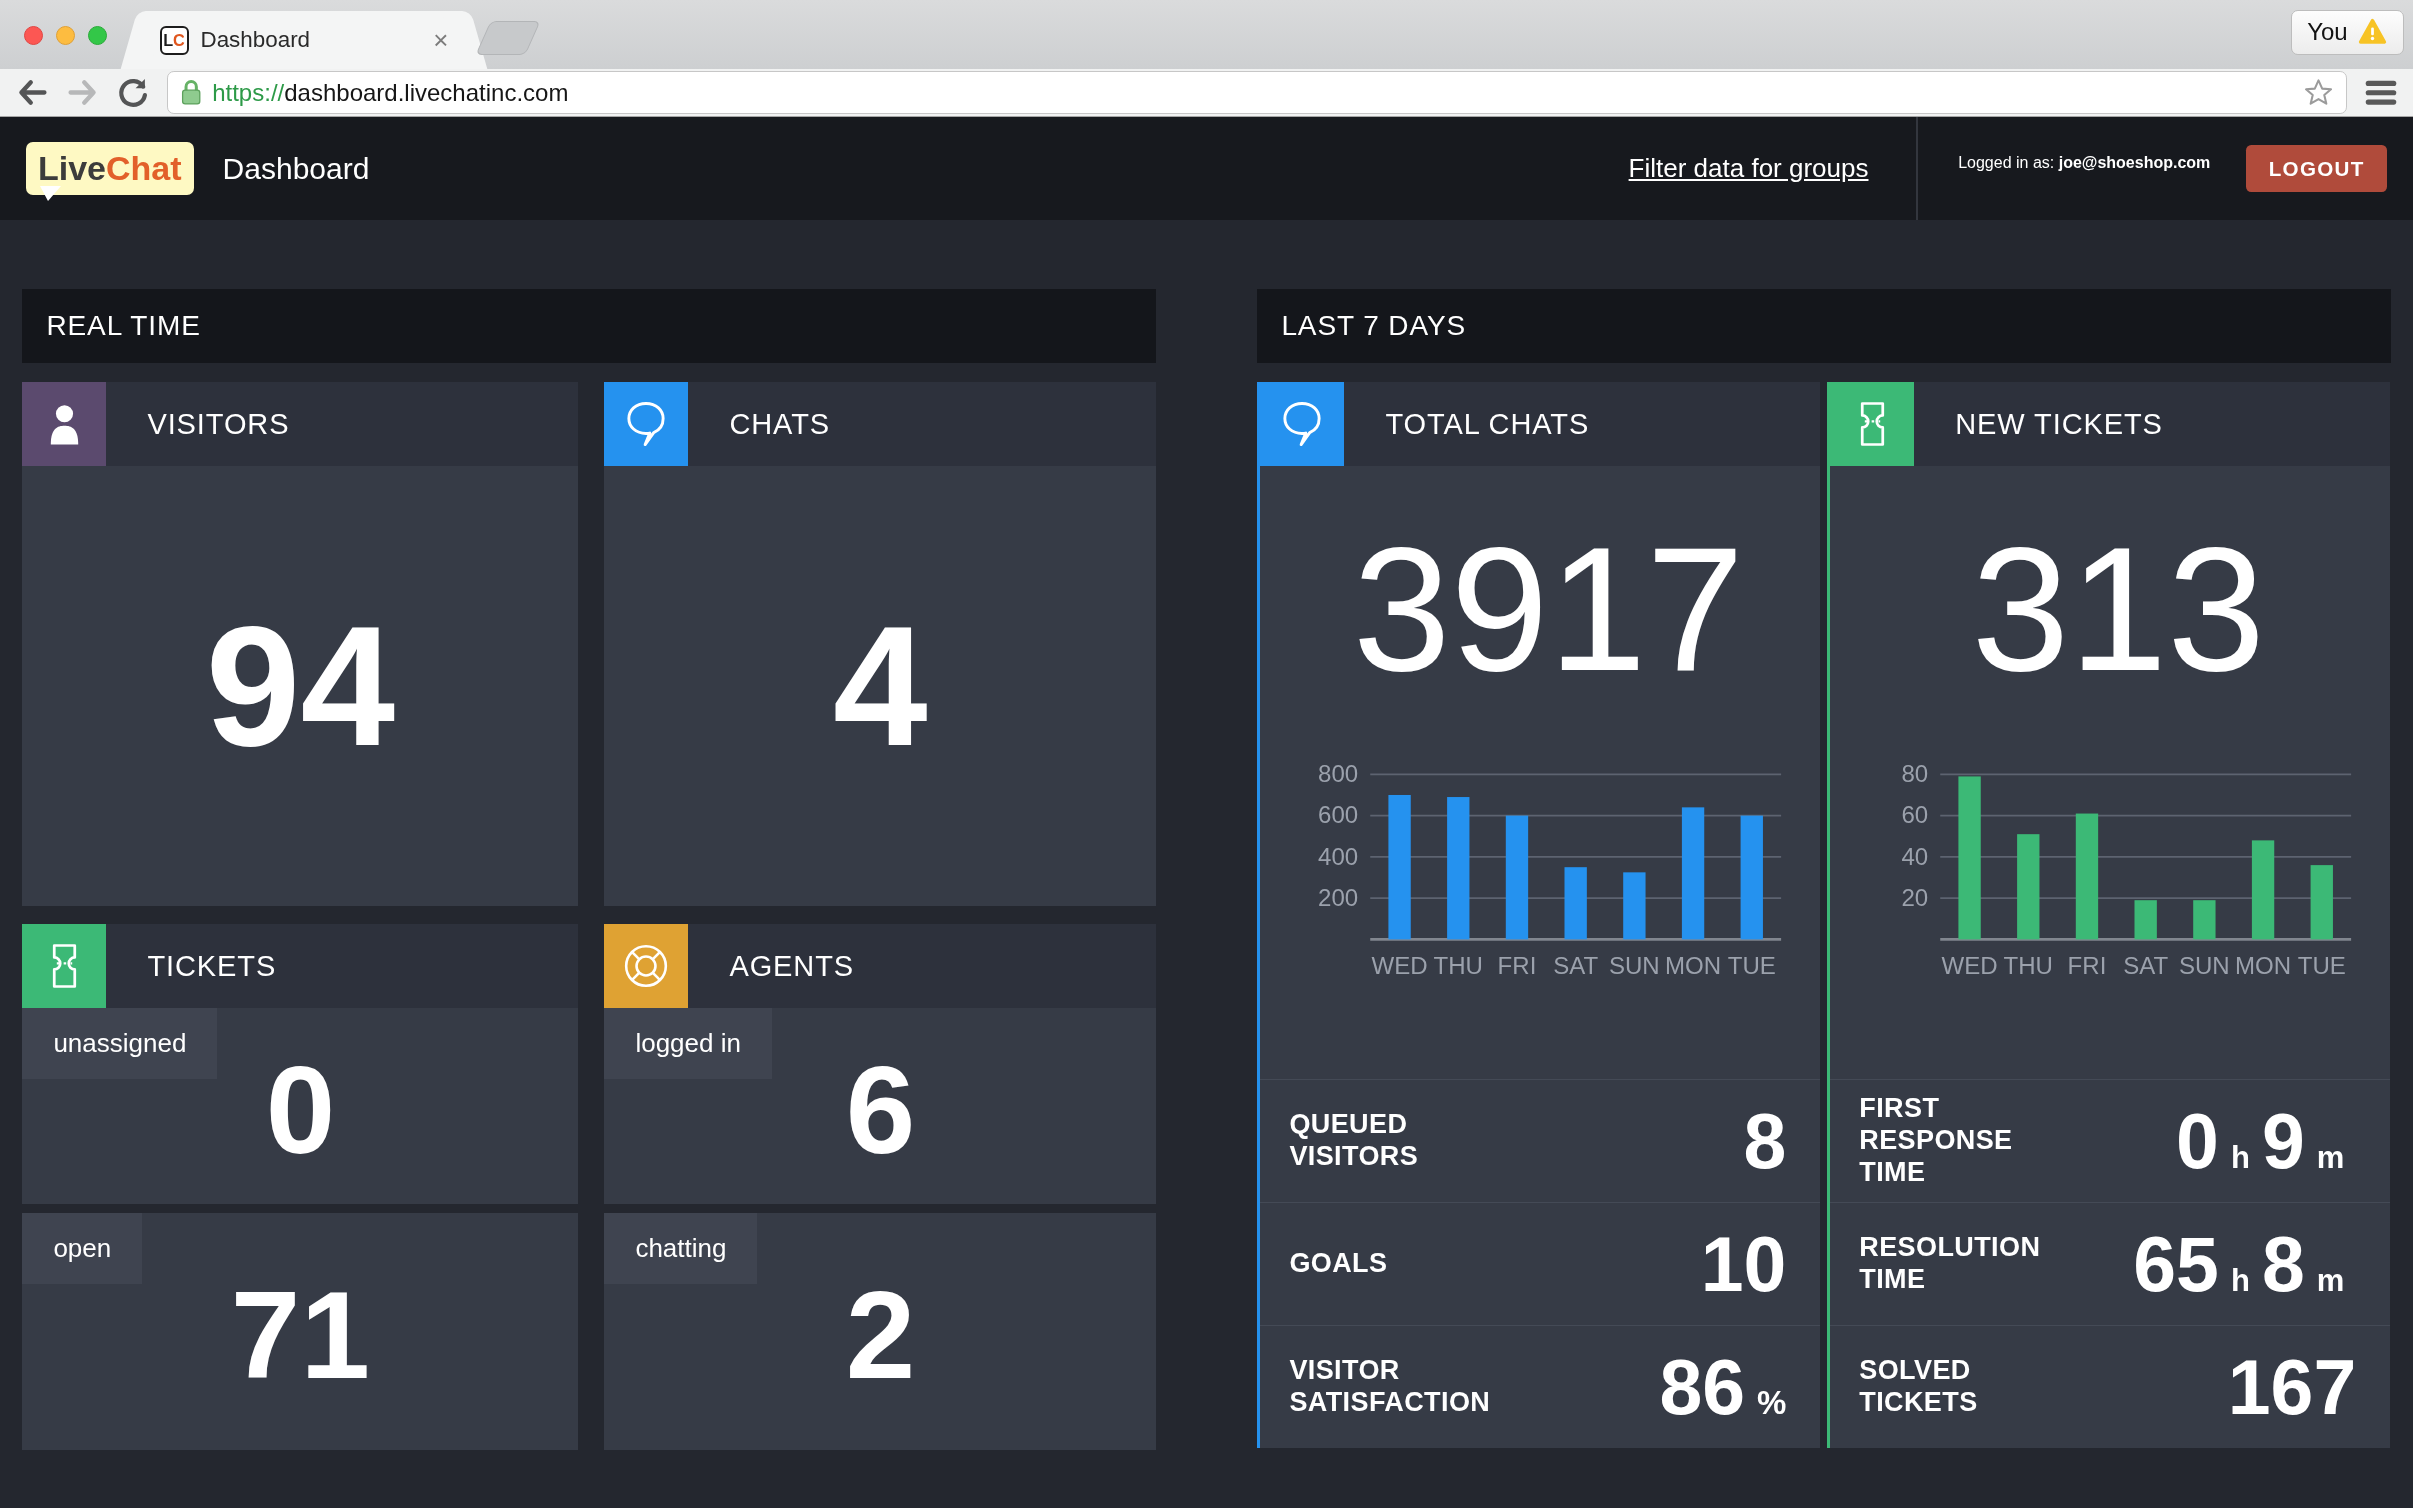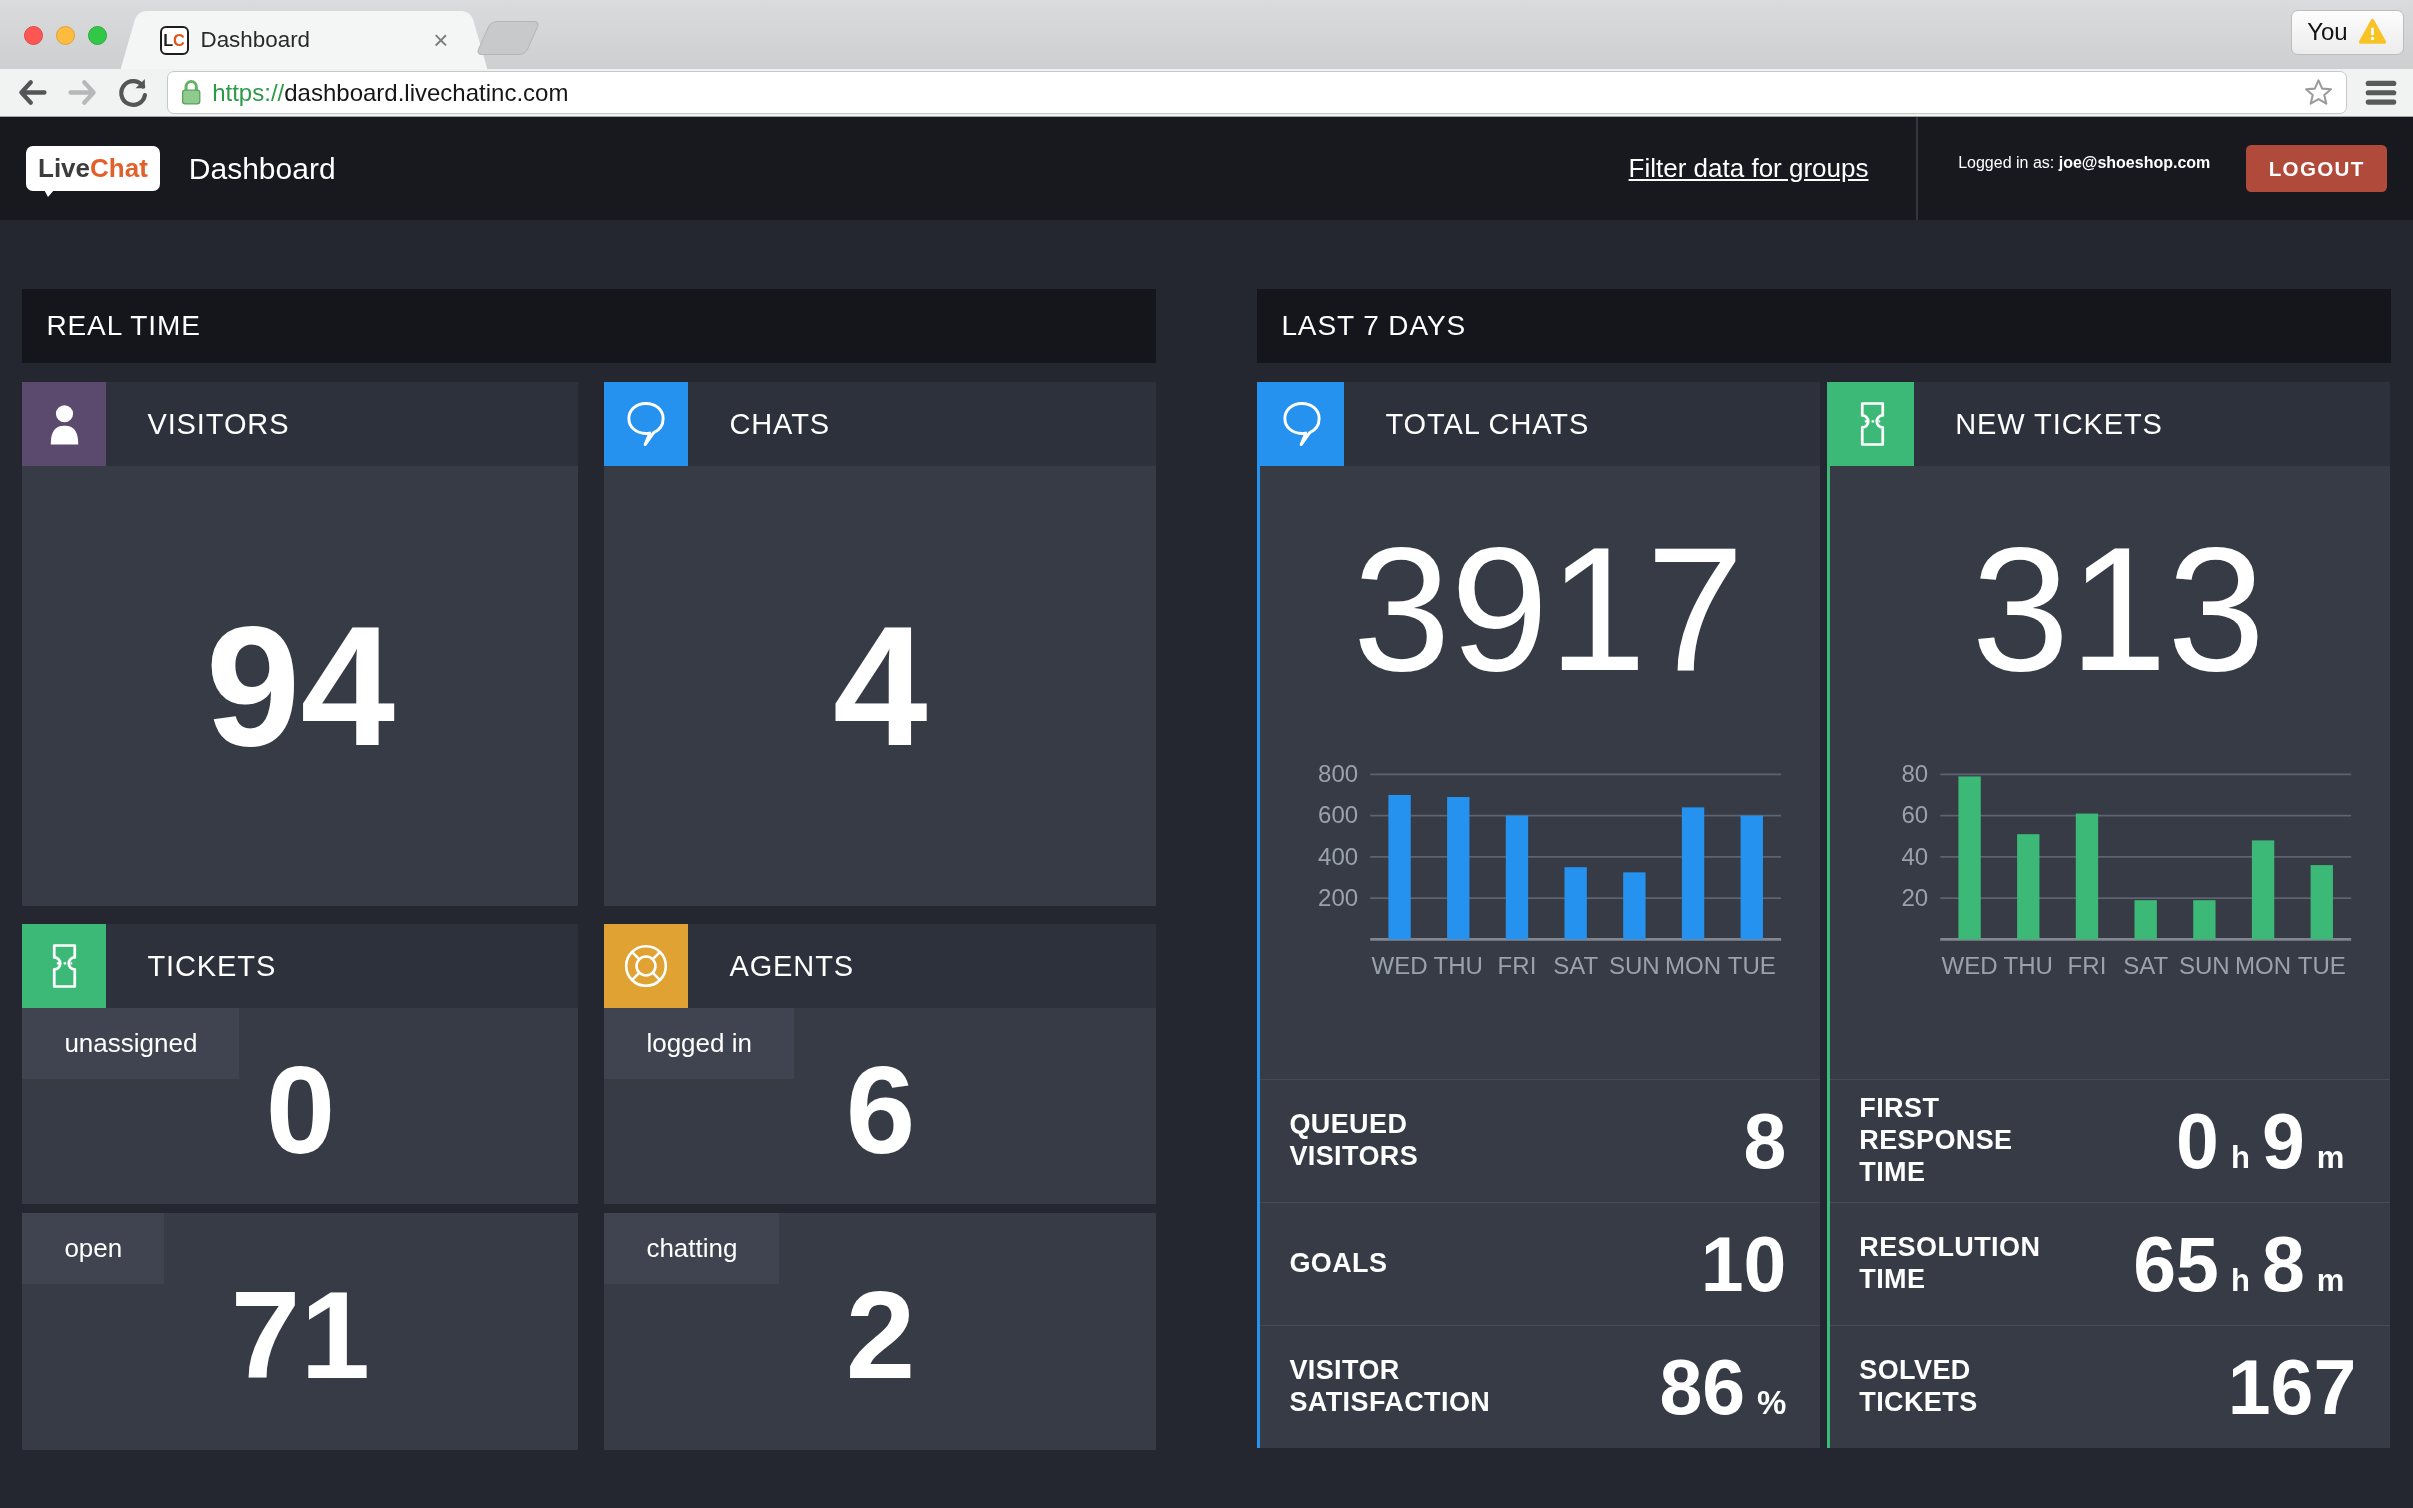--- a/index.html
+++ b/index.html
@@ -34,21 +34,21 @@
   .urlrow { height:48px; background:#f1f2f2; border-bottom:0.9px solid #a6a6a6;
             display:flex; align-items:center; padding:0 15.5px; gap:17px; }
   .nav-ico { flex:none; display:flex; align-items:center; }
   .urlfield { flex:1; height:43px; background:#fff; border:0.9px solid #c7c7c7; border-radius:6.9px;
               display:flex; align-items:center; padding:0 12px; gap:10.3px; font-size:24px; }
   .scheme { color:#2d9a48; } .host { color:#161616; }
   .url-spacer { flex:1; }
 
   
   .appheader { height:103px; background:#17191e; display:flex; align-items:center; padding:0 26px; }
-  .logo { background:#ffffff; border-radius:6.9px; padding:6.9px 12px; font-size:26px; font-weight:700; position:relative; }
+  .logo { background:#fef9c3; border-radius:6.9px; padding:6.9px 12px; font-size:34px; font-weight:700; position:relative; }
   .logo .lv { color:#3c3c3c; } .logo .ch { color:#e2602a; }
   .logo::after { content:''; position:absolute; left:13.8px; bottom:-13.8px;
                  border:8.6px solid transparent; border-top:15.5px solid #fff; border-right-width:13.8px; }
   .app-title { color:#fff; font-size:30px; margin-left:29px; font-weight:400; }
   .hdr-right { margin-left:auto; display:flex; align-items:center; height:100%; }
   .filter-link { color:#fff; font-size:26px; text-decoration:underline; cursor:pointer; margin-right:48px; }
   .hdr-div { width:1.7px; height:100%; background:#33363e; }
   .logged { color:#fff; font-size:16px; margin:0 36px 12px 40px; font-weight:400; }
   .logged b { font-weight:700; }
   .logout-btn { background:#b04b3b; color:#fff; border:none; font-family:inherit; font-size:20.6px; font-weight:700;
@@ -63,21 +63,21 @@
 
   .tiles { display:grid; grid-template-columns:556px 552px; column-gap:26px; row-gap:18px; }
   .tile-head { height:84px; background:#2d313c; display:flex; align-items:center; }
   .icon-sq { width:84px; height:84px; flex:none; display:flex; align-items:center; justify-content:center; }
   .tile-label { color:#fff; font-size:29px; letter-spacing:0.9px; margin-left:41px; }
   .tile-single .tile-body { height:440px; background:#363b46; display:flex; align-items:center; justify-content:center;
                             color:#fff; font-size:170px; font-weight:700; }
   .tile-split .sub { position:relative; background:#363b46; }
   .tile-split .sub1 { height:196px; margin-bottom:8.6px; }
   .tile-split .sub2 { height:237px; }
-  .badge { position:absolute; top:0; left:0; background:#3f4450; color:#fff; font-size:26px; padding:20px 42px; }
+  .badge { position:absolute; top:0; left:0; background:#3f4450; color:#fff; font-size:26px; padding:20px 31px; }
   .sub-val { height:100%; display:flex; align-items:center; justify-content:center;
              color:#fff; font-size:125px; font-weight:700; padding-top:6.9px; }
 
   .cols { display:flex; gap:6.9px; }
   .col { width:563px; background:#363b46; border-left:3.4px solid transparent; }
   .big-value { height:286px; display:flex; align-items:center; justify-content:center;
                color:#fff; font-size:176px; font-weight:400;margin-left:16px; }
   .chart-host { height:251px; }
   .chart-host svg { display:block; width:100%; height:251px; }
   .col-spacer { height:76px; }

